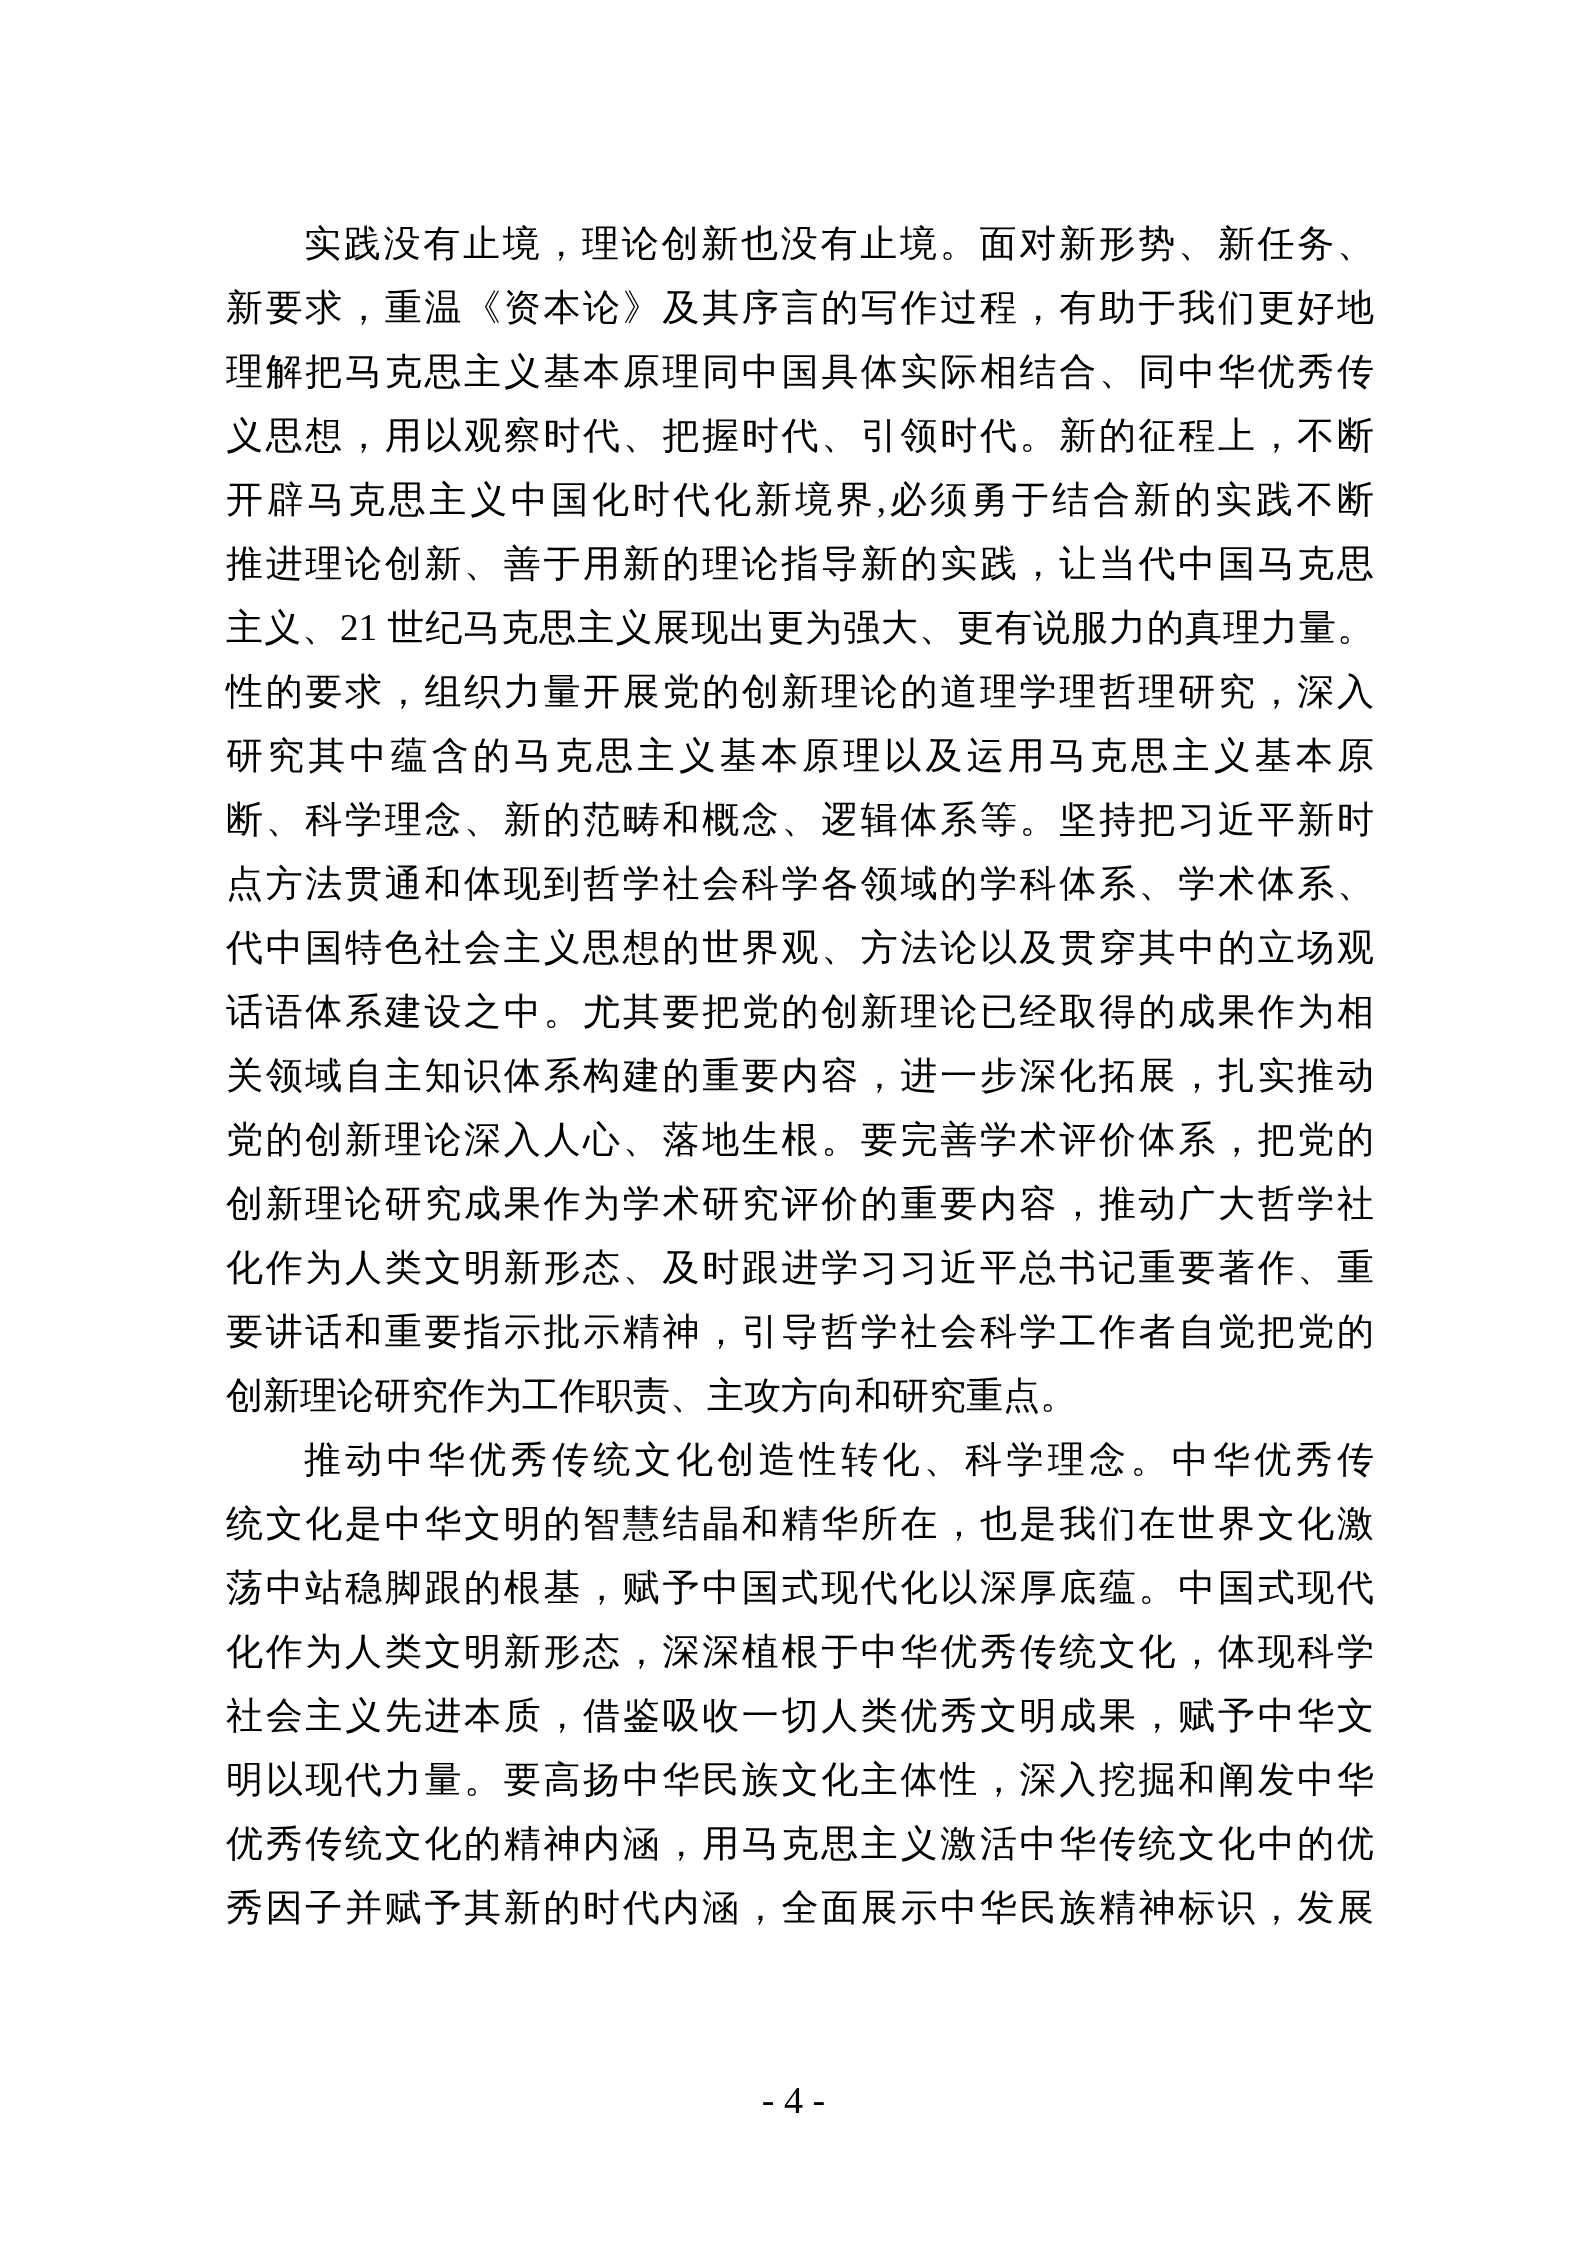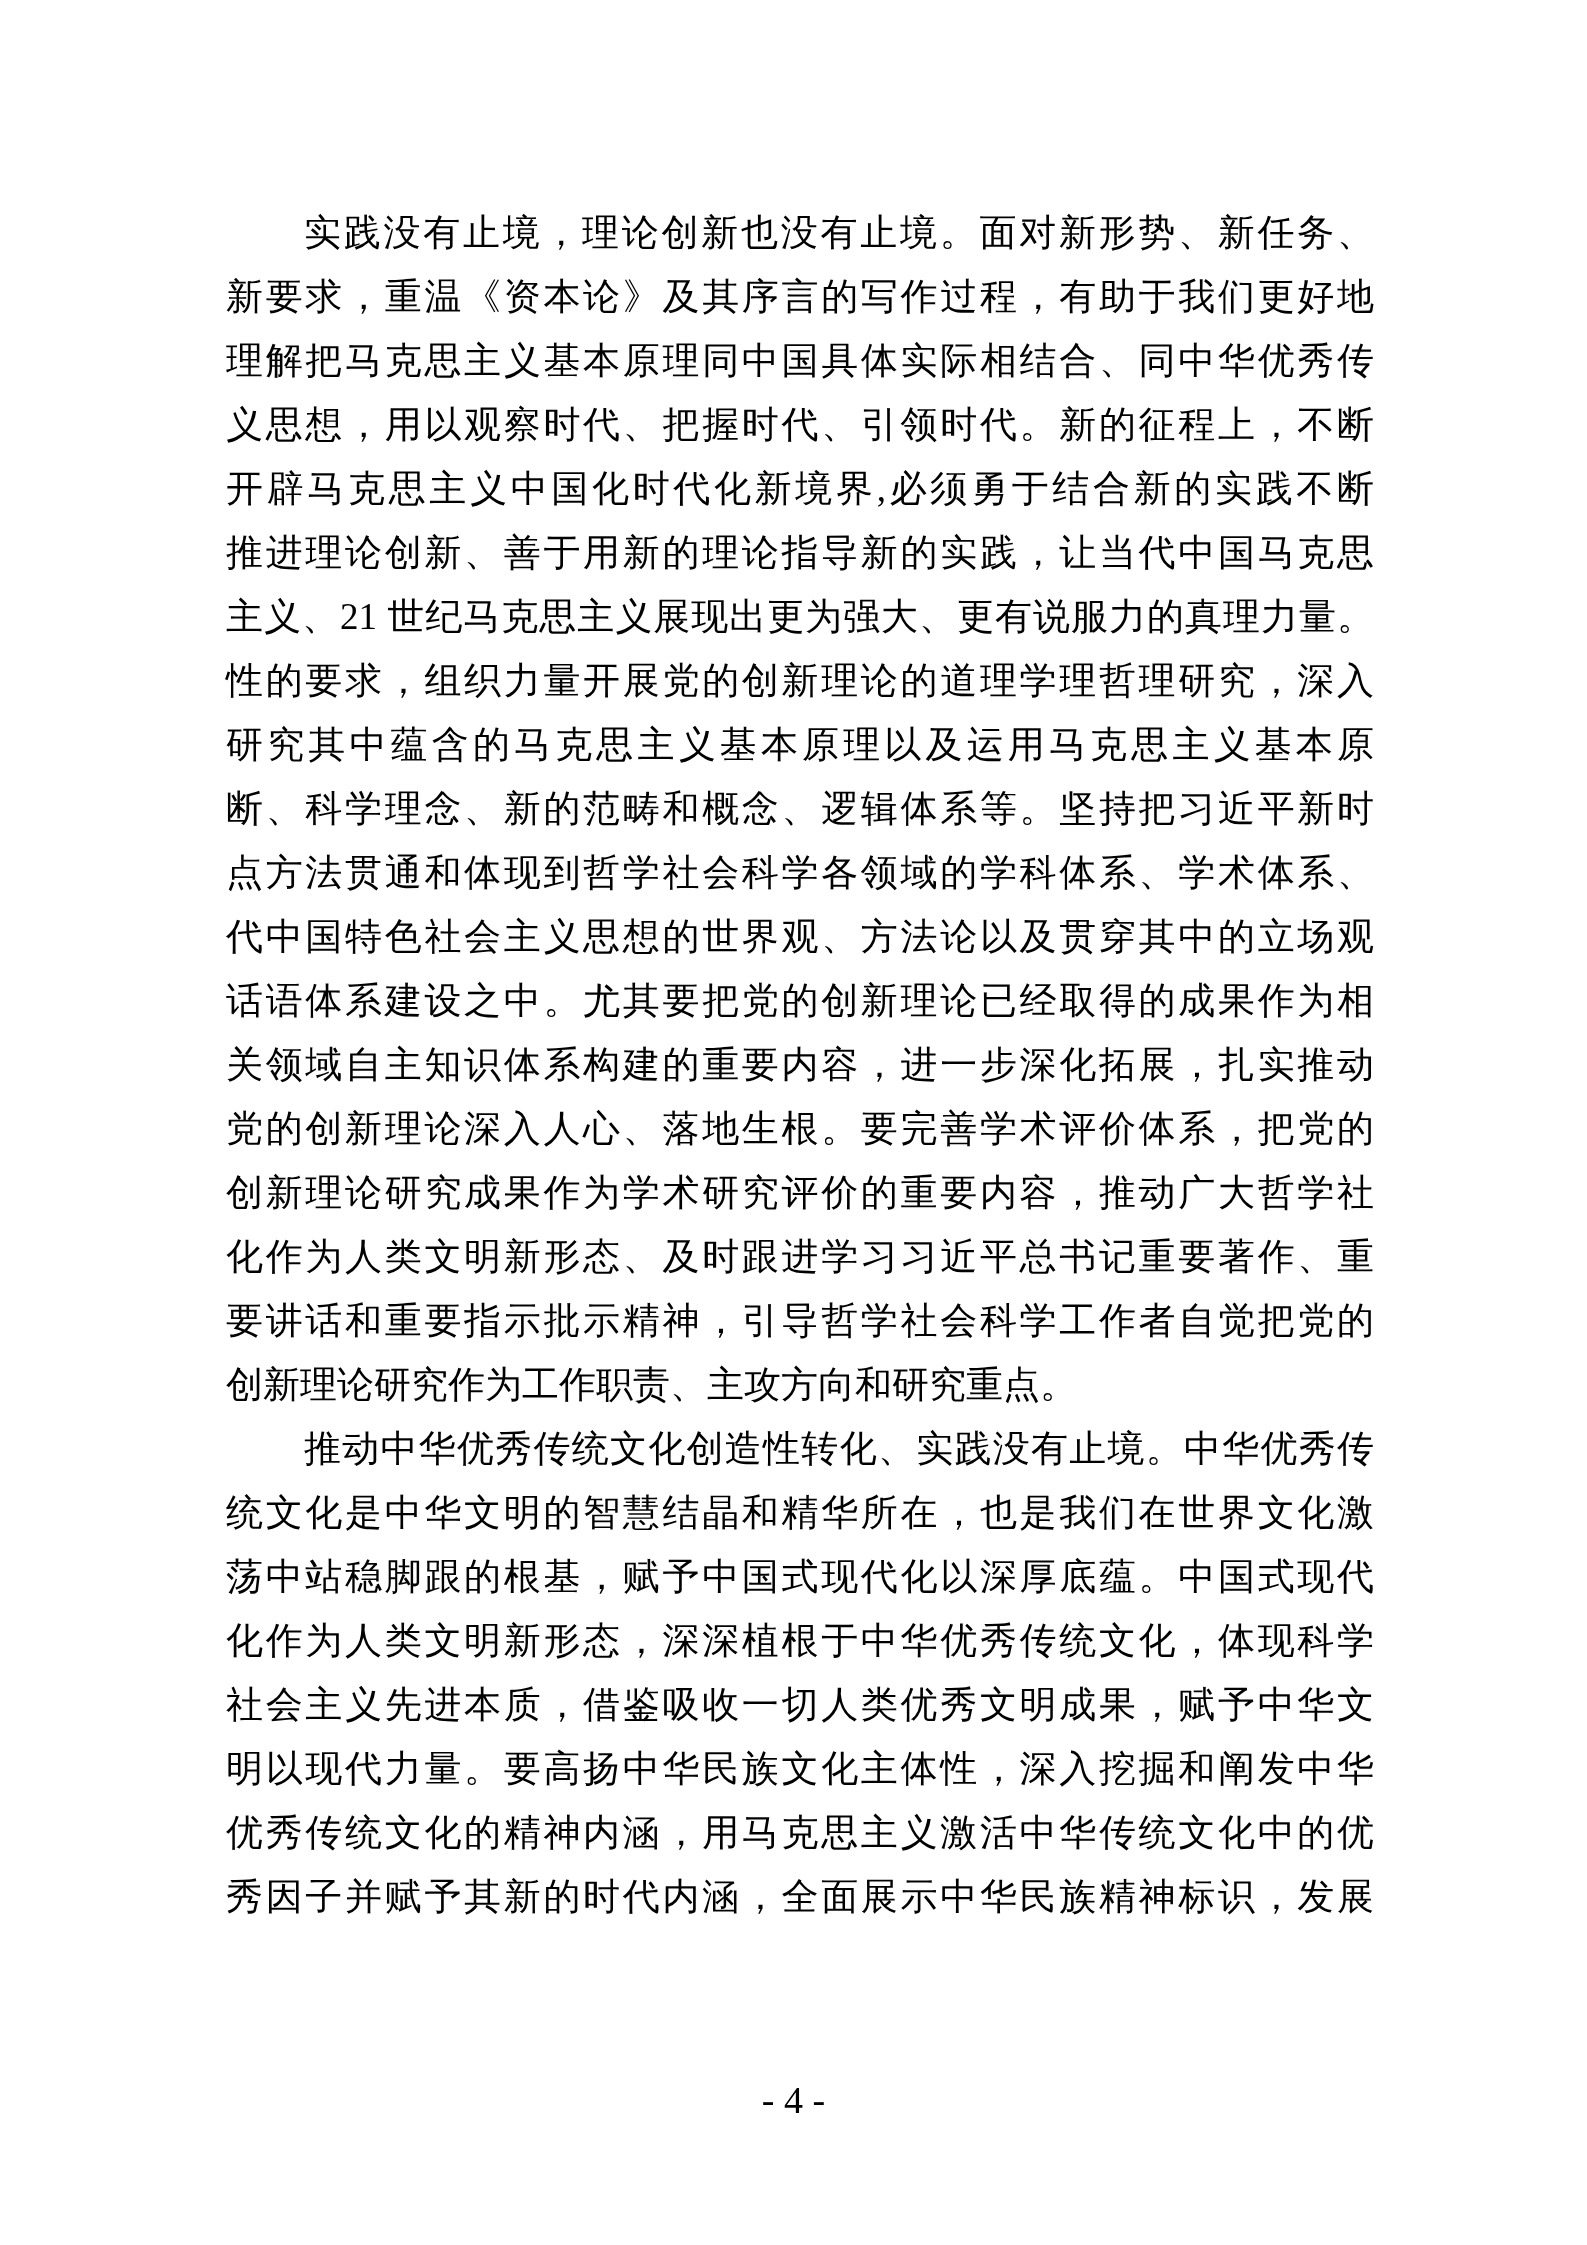--- a/index.html
+++ b/index.html
@@ -16,21 +16,21 @@
     overflow: hidden;
   }
   .page {
     position: absolute;
     inset: 0;
     background: #ffffff;
   }
   .text-block {
     position: absolute;
     left: 226px;
-    top: 201px;
+    top: 212px;
     width: 1148px;
   }
   .line {
     height: 64px;
     line-height: 64px;
     font-size: 37px;
     text-align: justify;
     text-align-last: justify;
     text-justify: inter-character;
     white-space: normal;
@@ -70,21 +70,21 @@
       <div class="line">断、科学理念、新的范畴和概念、逻辑体系等。坚持把习近平新时</div>
       <div class="line">点方法贯通和体现到哲学社会科学各领域的学科体系、学术体系、</div>
       <div class="line">代中国特色社会主义思想的世界观、方法论以及贯穿其中的立场观</div>
       <div class="line">话语体系建设之中。尤其要把党的创新理论已经取得的成果作为相</div>
       <div class="line">关领域自主知识体系构建的重要内容，进一步深化拓展，扎实推动</div>
       <div class="line">党的创新理论深入人心、落地生根。要完善学术评价体系，把党的</div>
       <div class="line">创新理论研究成果作为学术研究评价的重要内容，推动广大哲学社</div>
       <div class="line">化作为人类文明新形态、及时跟进学习习近平总书记重要著作、重</div>
       <div class="line">要讲话和重要指示批示精神，引导哲学社会科学工作者自觉把党的</div>
       <div class="line no-fill">创新理论研究作为工作职责、主攻方向和研究重点。</div>
-      <div class="line indent">推动中华优秀传统文化创造性转化、实践没有止境。中华优秀传</div>
+      <div class="line indent">推动中华优秀传统文化创造性转化、科学理念。中华优秀传</div>
       <div class="line">统文化是中华文明的智慧结晶和精华所在，也是我们在世界文化激</div>
       <div class="line">荡中站稳脚跟的根基，赋予中国式现代化以深厚底蕴。中国式现代</div>
       <div class="line">化作为人类文明新形态，深深植根于中华优秀传统文化，体现科学</div>
       <div class="line">社会主义先进本质，借鉴吸收一切人类优秀文明成果，赋予中华文</div>
       <div class="line">明以现代力量。要高扬中华民族文化主体性，深入挖掘和阐发中华</div>
       <div class="line">优秀传统文化的精神内涵，用马克思主义激活中华传统文化中的优</div>
       <div class="line">秀因子并赋予其新的时代内涵，全面展示中华民族精神标识，发展</div>
     </div>
   <div class="footer">- 4 -</div>
 </div>

